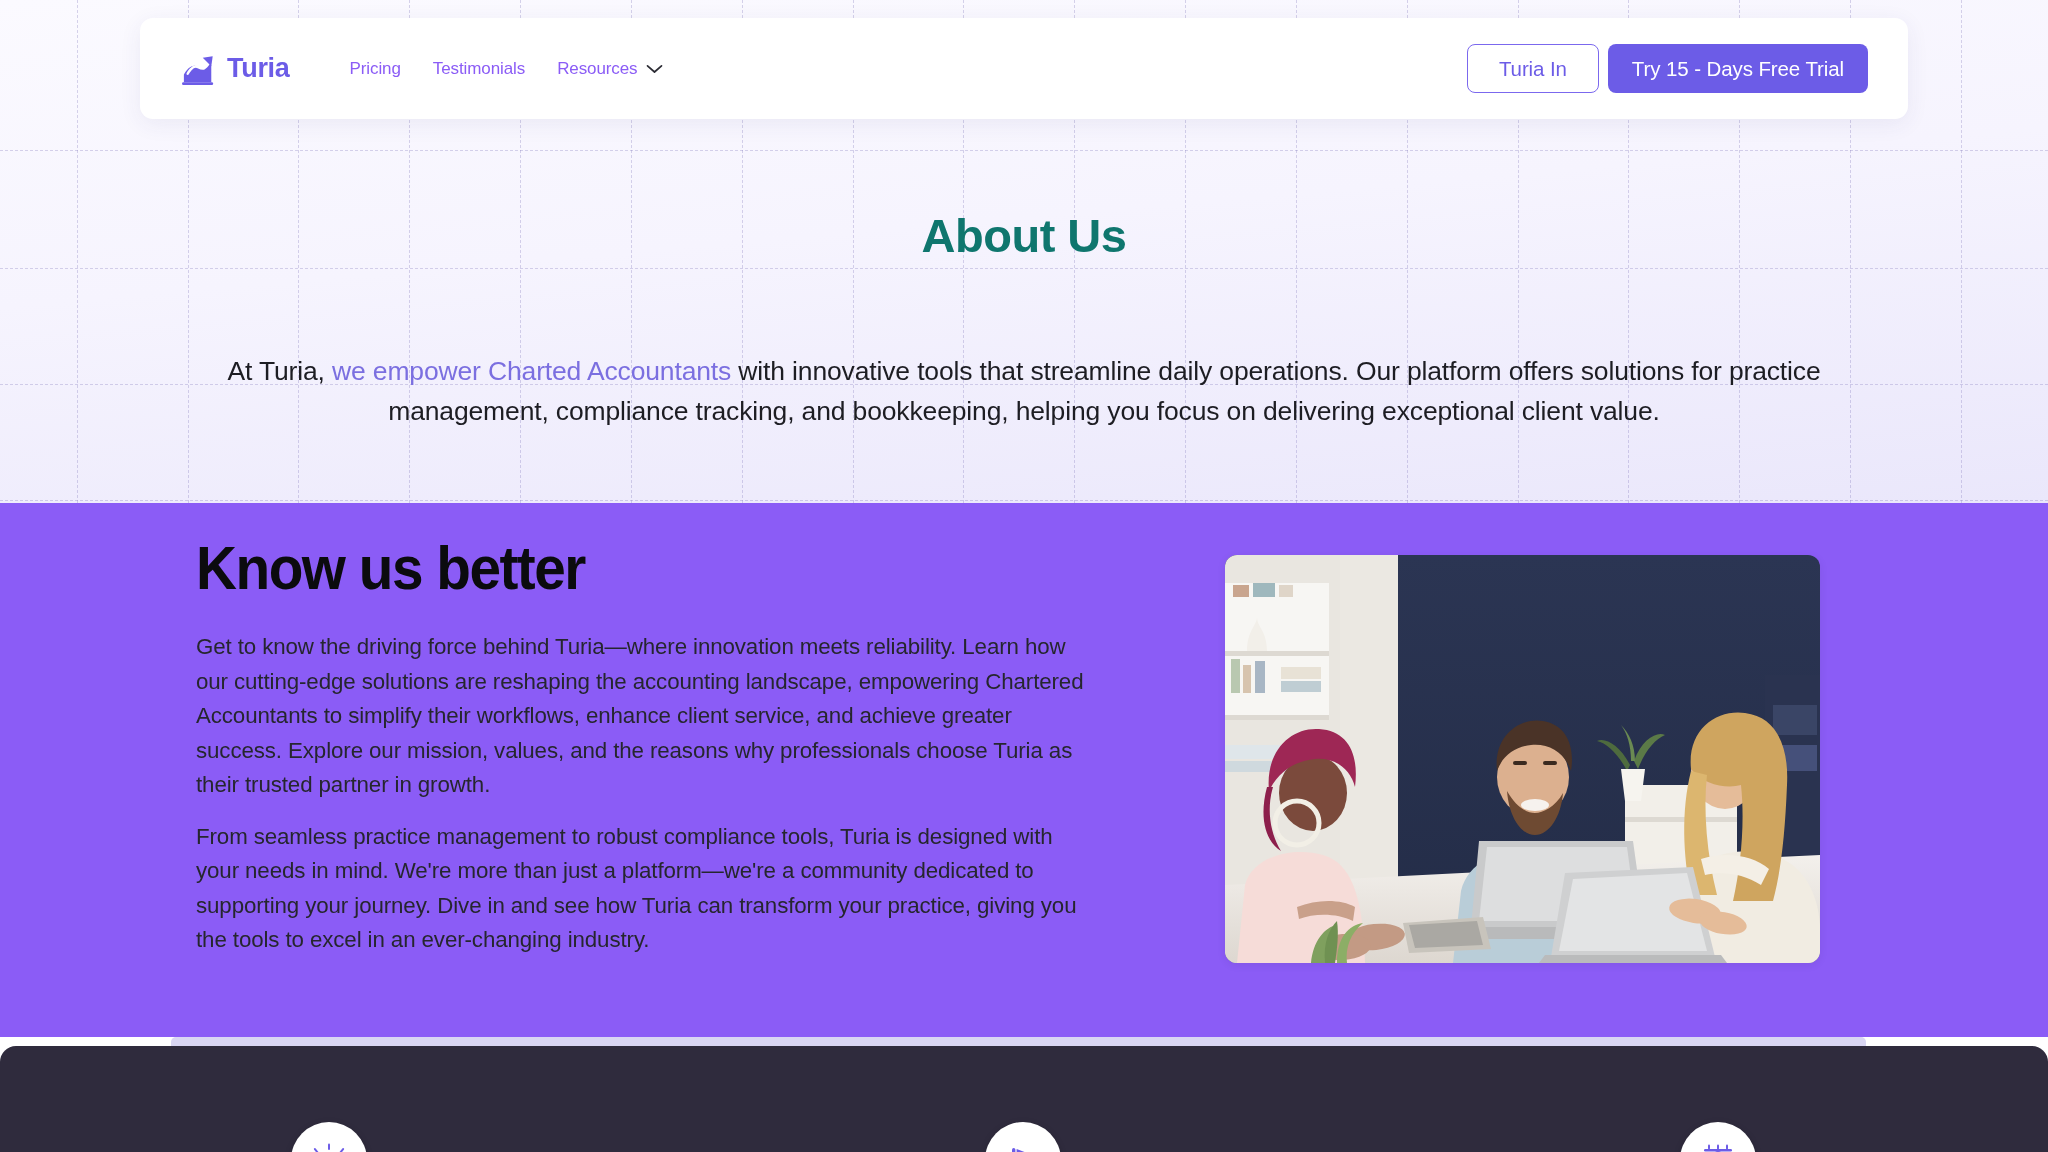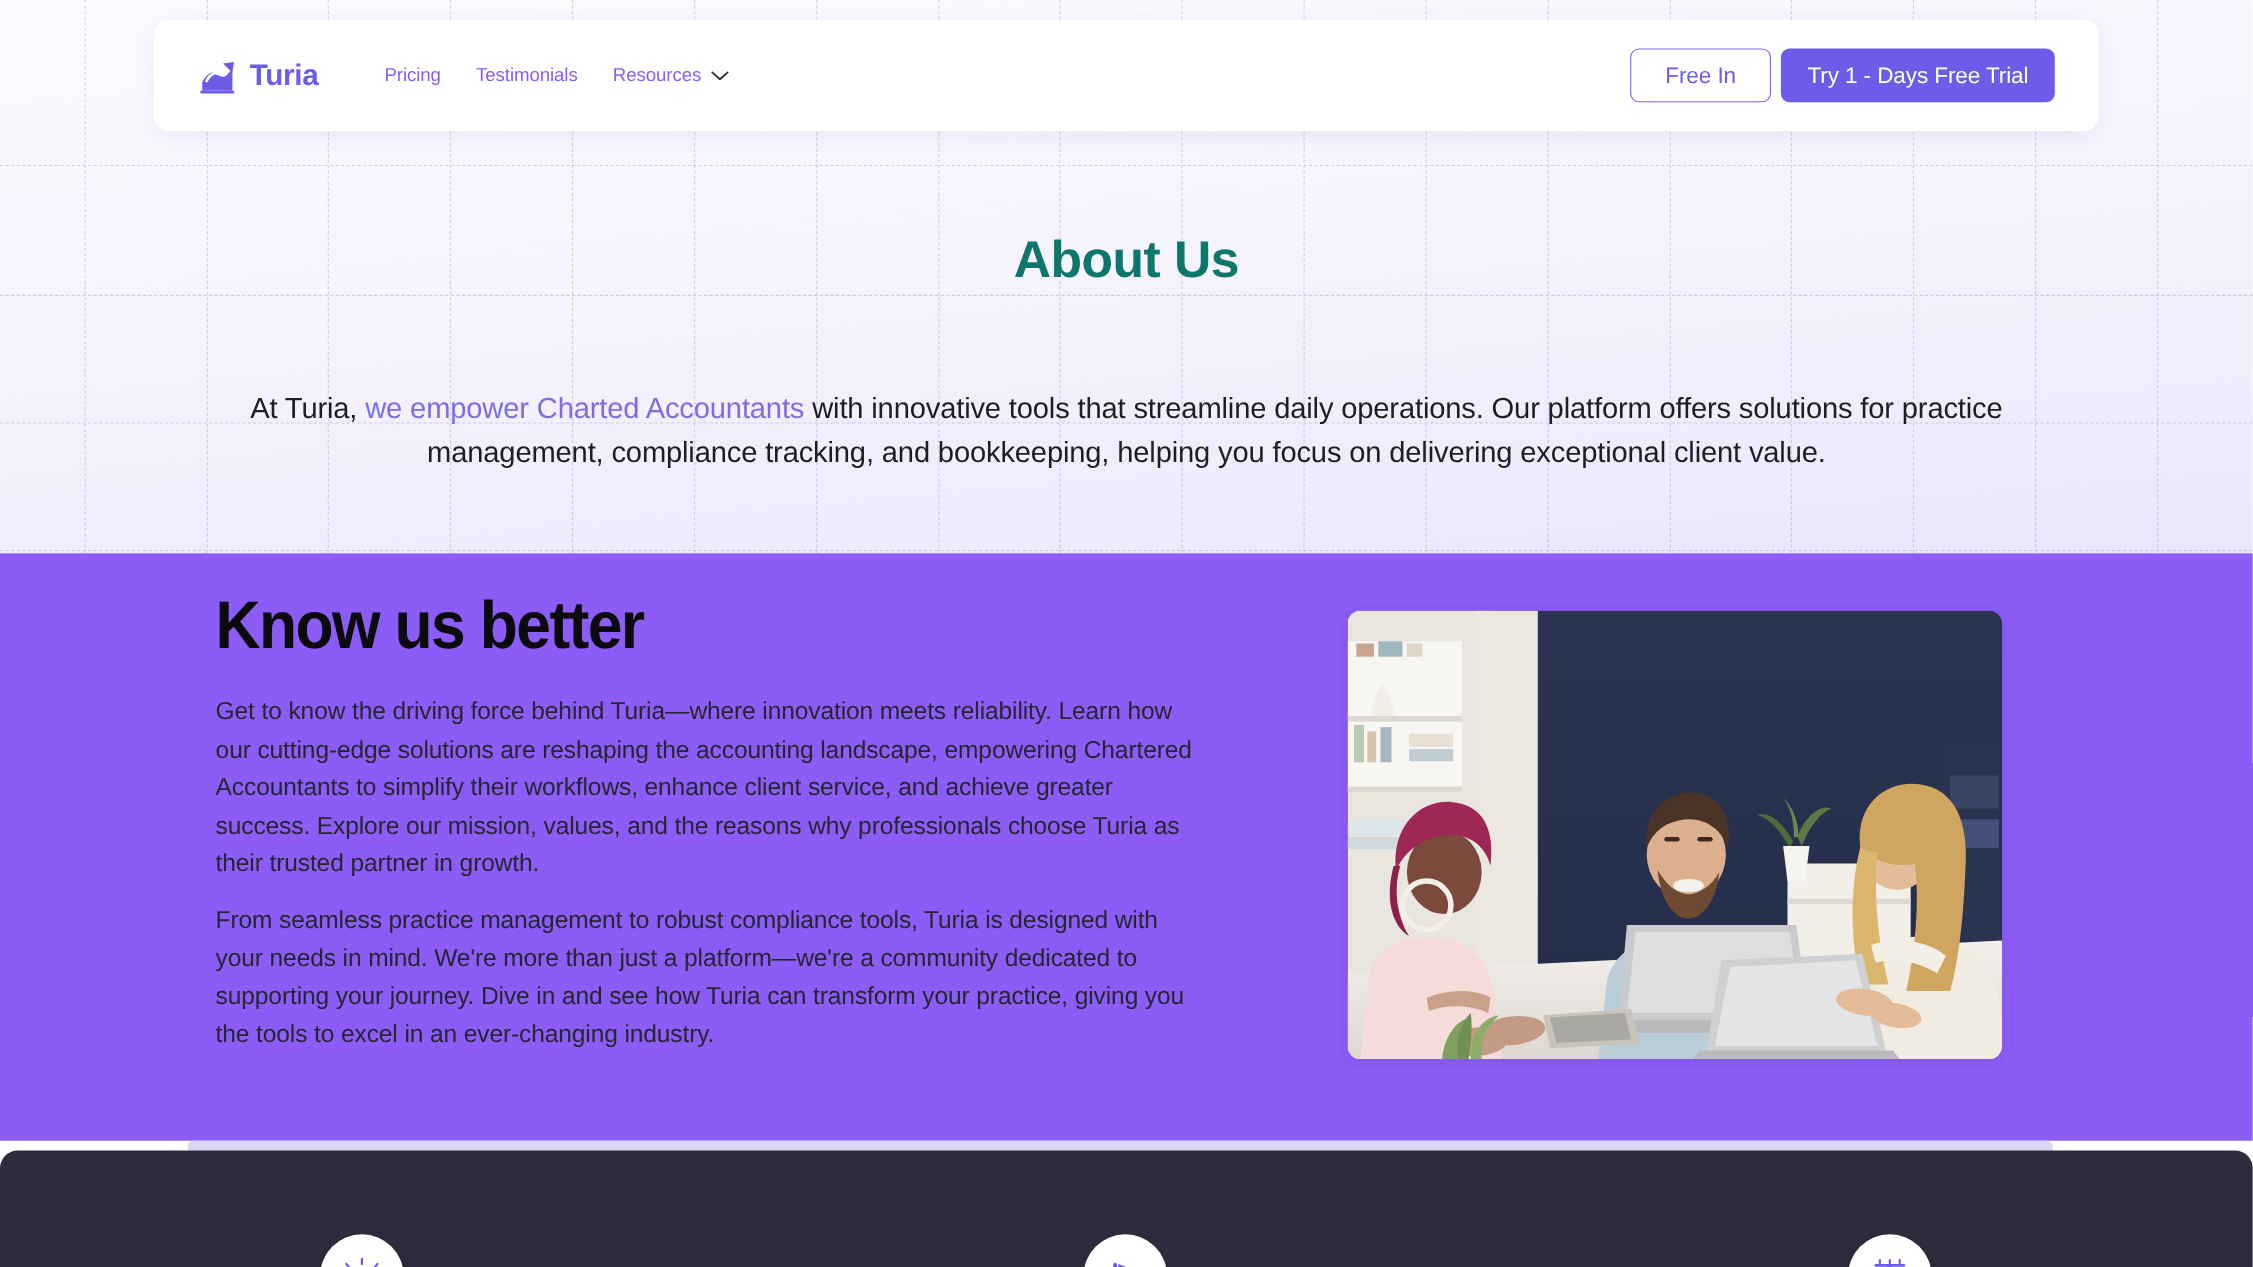--- a/index.html
+++ b/index.html
@@ -310,22 +310,22 @@
       <span class="nav-link">Testimonials</span>
       <span class="nav-link has-caret">
         <span>Resources</span>
         <svg class="caret" viewBox="0 0 17 10">
           <path d="M1.5 1.8 L8.5 8 L15.5 1.8" fill="none" stroke="#2b2b33" stroke-width="1.7" stroke-linecap="round" stroke-linejoin="round"></path>
         </svg>
       </span>
     </nav>
 
     <div class="header-actions">
-      <button class="btn-signin">Free In</button>
-      <button class="btn-trial">Try 1 - Days Free Trial</button>
+      <button class="btn-signin">Turia In</button>
+      <button class="btn-trial">Try 15 - Days Free Trial</button>
     </div>
   </div>
 
   <section class="mid">
     <div class="mid-left">
       <h2 class="mid-title">Know us better</h2>
       <p class="mid-p">Get to know the driving force behind Turia—where innovation meets reliability. Learn how our cutting-edge solutions are reshaping the accounting landscape, empowering Chartered Accountants to simplify their workflows, enhance client service, and achieve greater success. Explore our mission, values, and the reasons why professionals choose Turia as their trusted partner in growth.</p>
       <p class="mid-p">From seamless practice management to robust compliance tools, Turia is designed with your needs in mind. We're more than just a platform—we're a community dedicated to supporting your journey. Dive in and see how Turia can transform your practice, giving you the tools to excel in an ever-changing industry.</p>
     </div>
 

